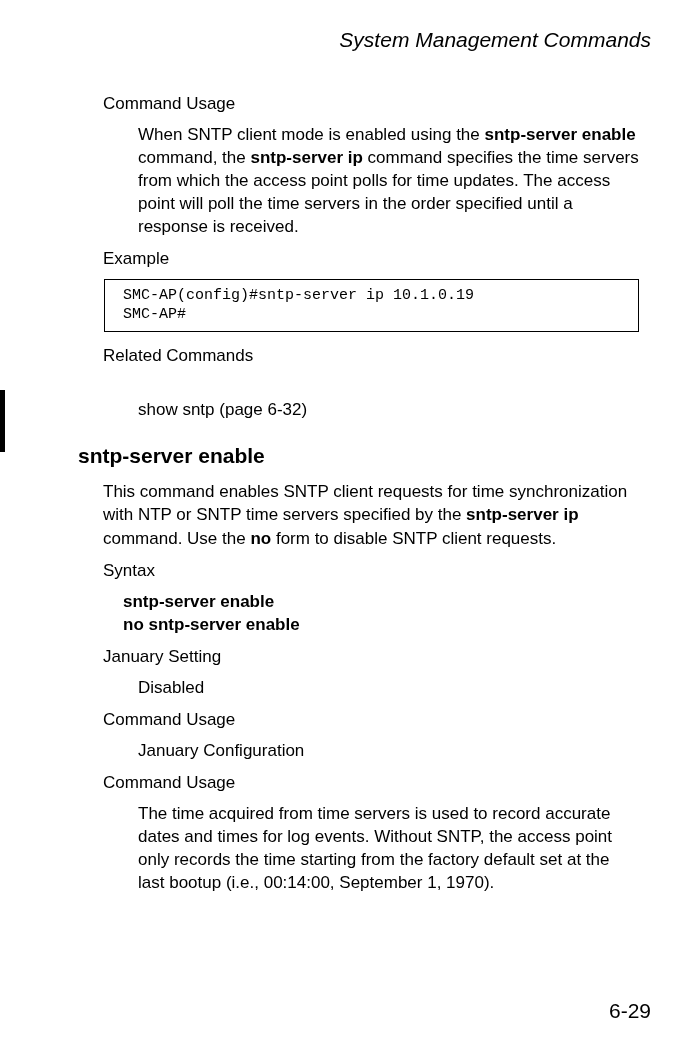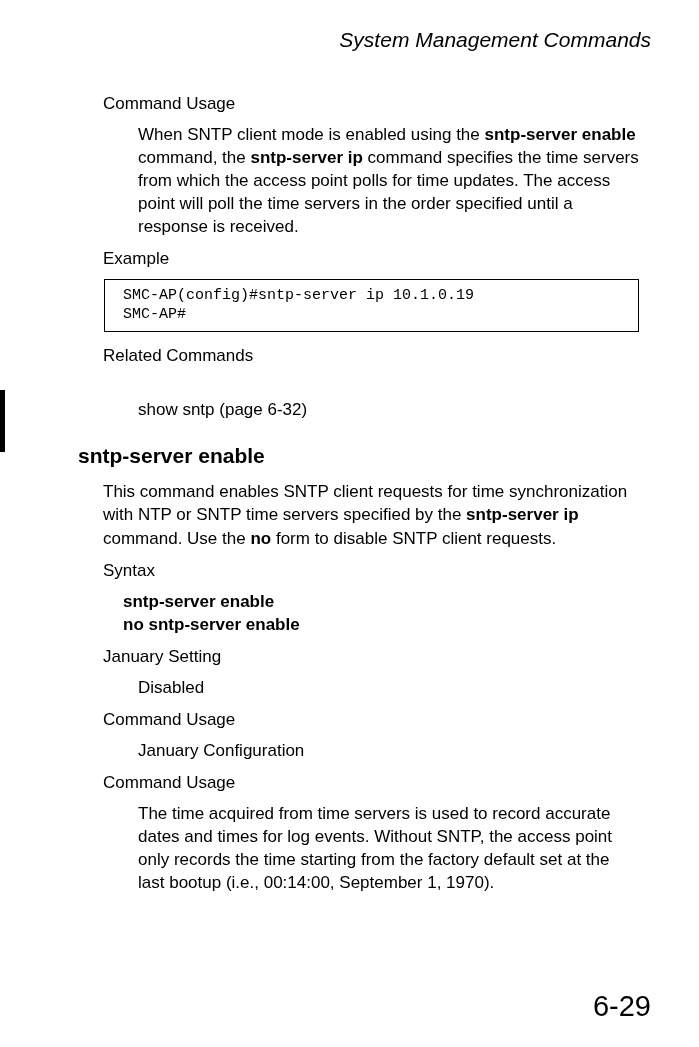--- a/index.html
+++ b/index.html
@@ -73,21 +73,21 @@
       font-weight: bold;
       font-size: 17px;
       margin-left: 75px;
       line-height: 1.35;
       margin-bottom: 10px;
     }
     .page-number {
       position: absolute;
       bottom: 24px;
       right: 48px;
-      font-size: 29px;
+      font-size: 21px;
     }
     .bold { font-weight: bold; }
   </style>
 </head>
 <body>
 
 <div class="change-bar cb1"></div>
 
 <div class="page-header">System Management Commands</div>
 

